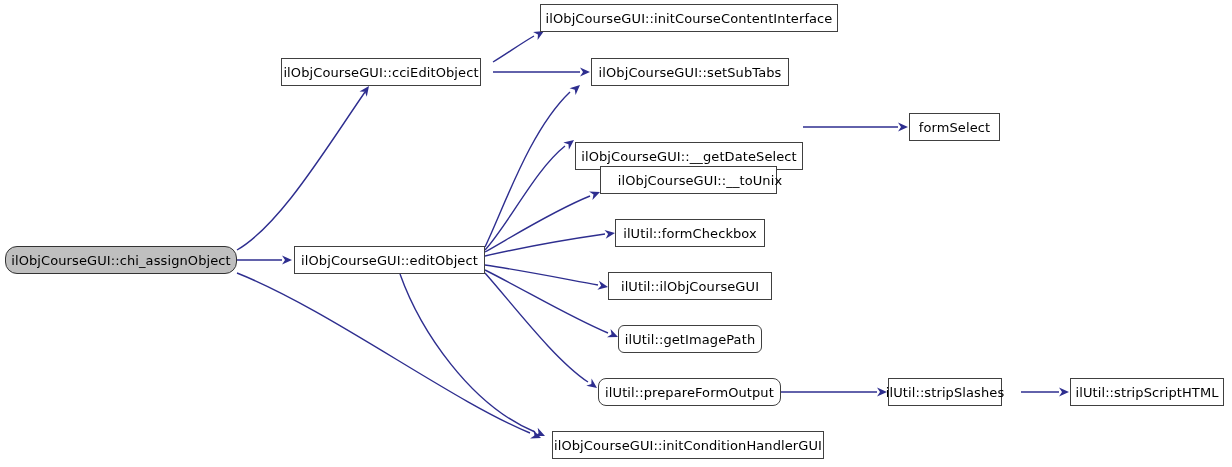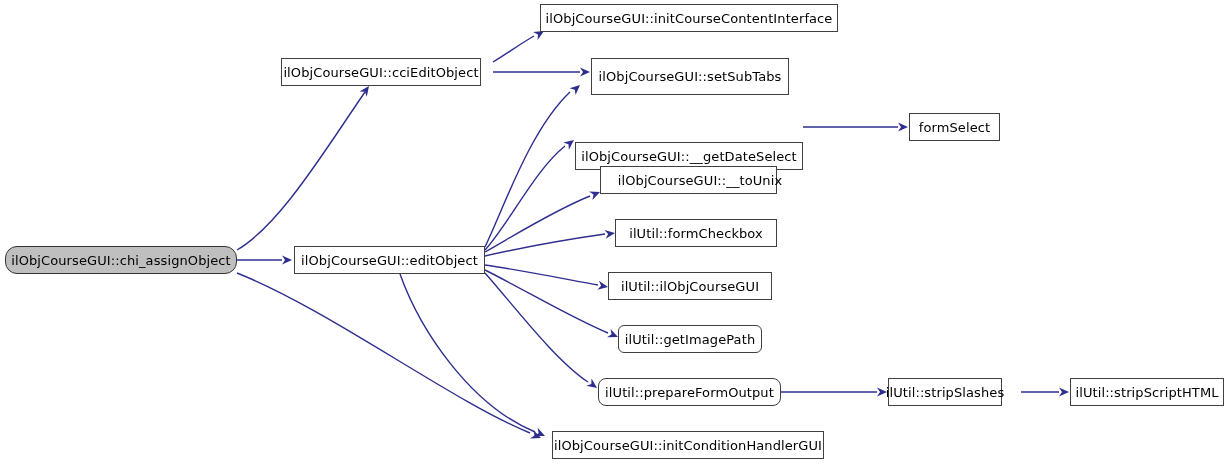--- a/index.html
+++ b/index.html
@@ -125,33 +125,33 @@
       </div>
       <div class="node" style="left: 281px; top: 58px; width: 200px; height: 28px;">
         <span class="node-label">ilObjCourseGUI::cciEditObject</span>
       </div>
       <div class="node" style="left: 294px; top: 246px; width: 191px; height: 28px;">
         <span class="node-label">ilObjCourseGUI::editObject</span>
       </div>
       <div class="node" style="left: 540px; top: 4px; width: 298px; height: 28px;">
         <span class="node-label">ilObjCourseGUI::initCourseContentInterface</span>
       </div>
-      <div class="node" style="left: 591px; top: 58px; width: 198px; height: 37px;">
+      <div class="node" style="left: 591px; top: 58px; width: 198px; height: 28px;">
         <span class="node-label">ilObjCourseGUI::setSubTabs</span>
       </div>
       <div class="node" style="left: 575px; top: 113px; width: 228px; height: 28px; margin-top: 29px;">
         <span class="node-label">ilObjCourseGUI::__getDateSelect</span>
       </div>
       <div class="node" style="left: 909px; top: 113px; width: 91px; height: 28px;">
         <span class="node-label">formSelect</span>
       </div>
       <div class="node" style="left: 600px; top: 166px; width: 177px; height: 28px; padding-left: 23px;">
         <span class="node-label">ilObjCourseGUI::__toUnix</span>
       </div>
-      <div class="node" style="left: 615px; top: 219px; width: 162px; height: 28px;">
+      <div class="node" style="left: 615px; top: 219px; width: 150px; height: 28px;">
         <span class="node-label">ilUtil::formCheckbox</span>
       </div>
       <div class="node" style="left: 608px; top: 272px; width: 164px; height: 28px;">
         <span class="node-label">ilUtil::ilObjCourseGUI</span>
       </div>
       <div class="node" style="left: 618px; top: 325px; width: 144px; height: 28px; border-radius: 6px;">
         <span class="node-label">ilUtil::getImagePath</span>
       </div>
       <div class="node" style="left: 598px; top: 378px; width: 183px; height: 28px; border-radius: 8px;">
         <span class="node-label">ilUtil::prepareFormOutput</span>

